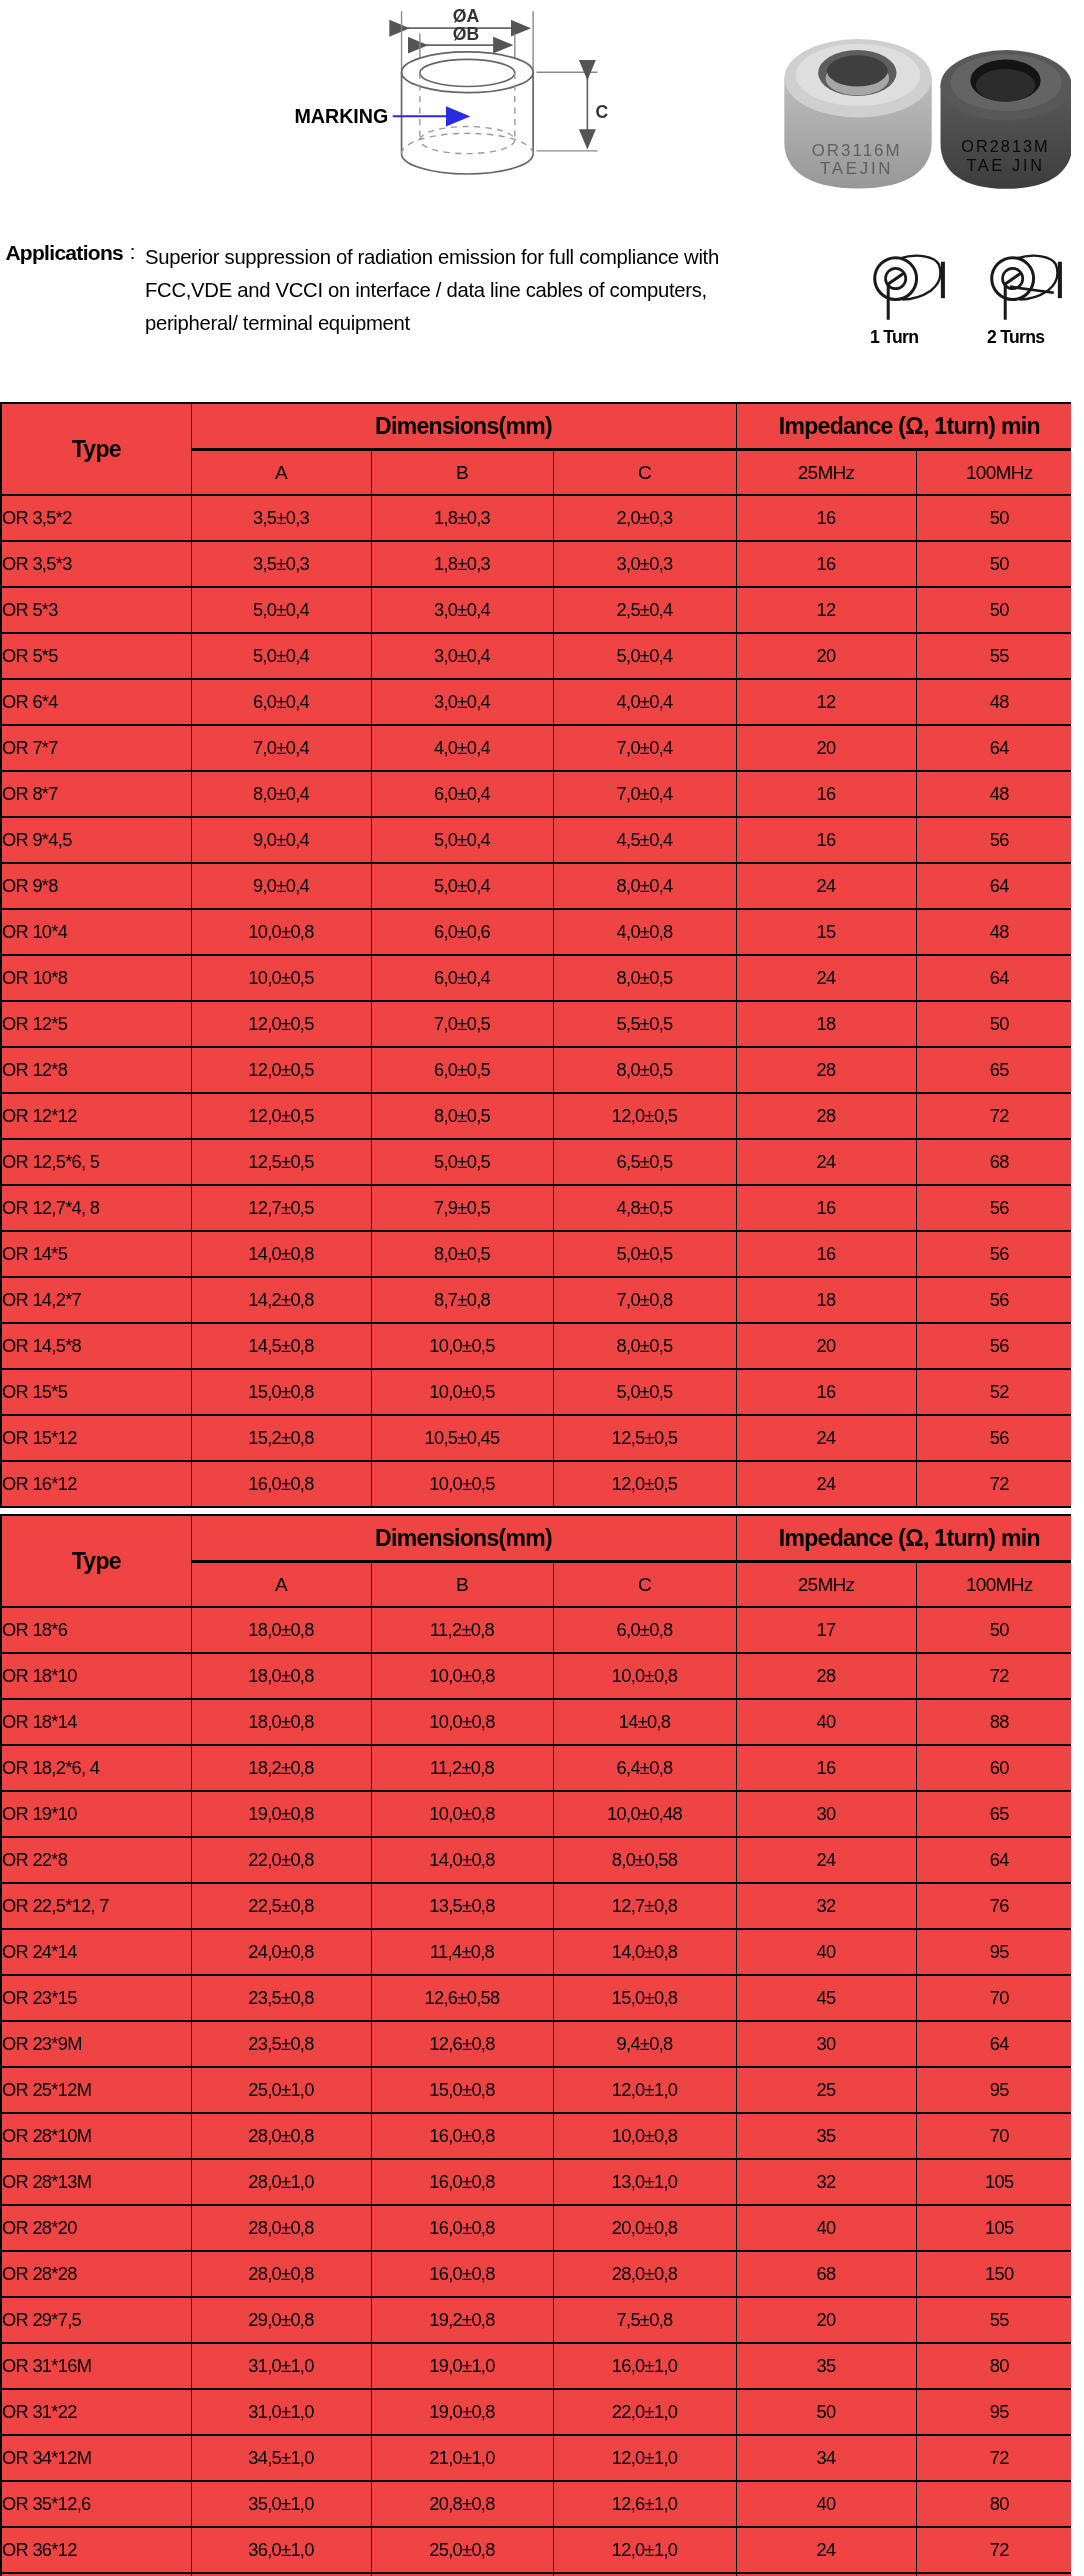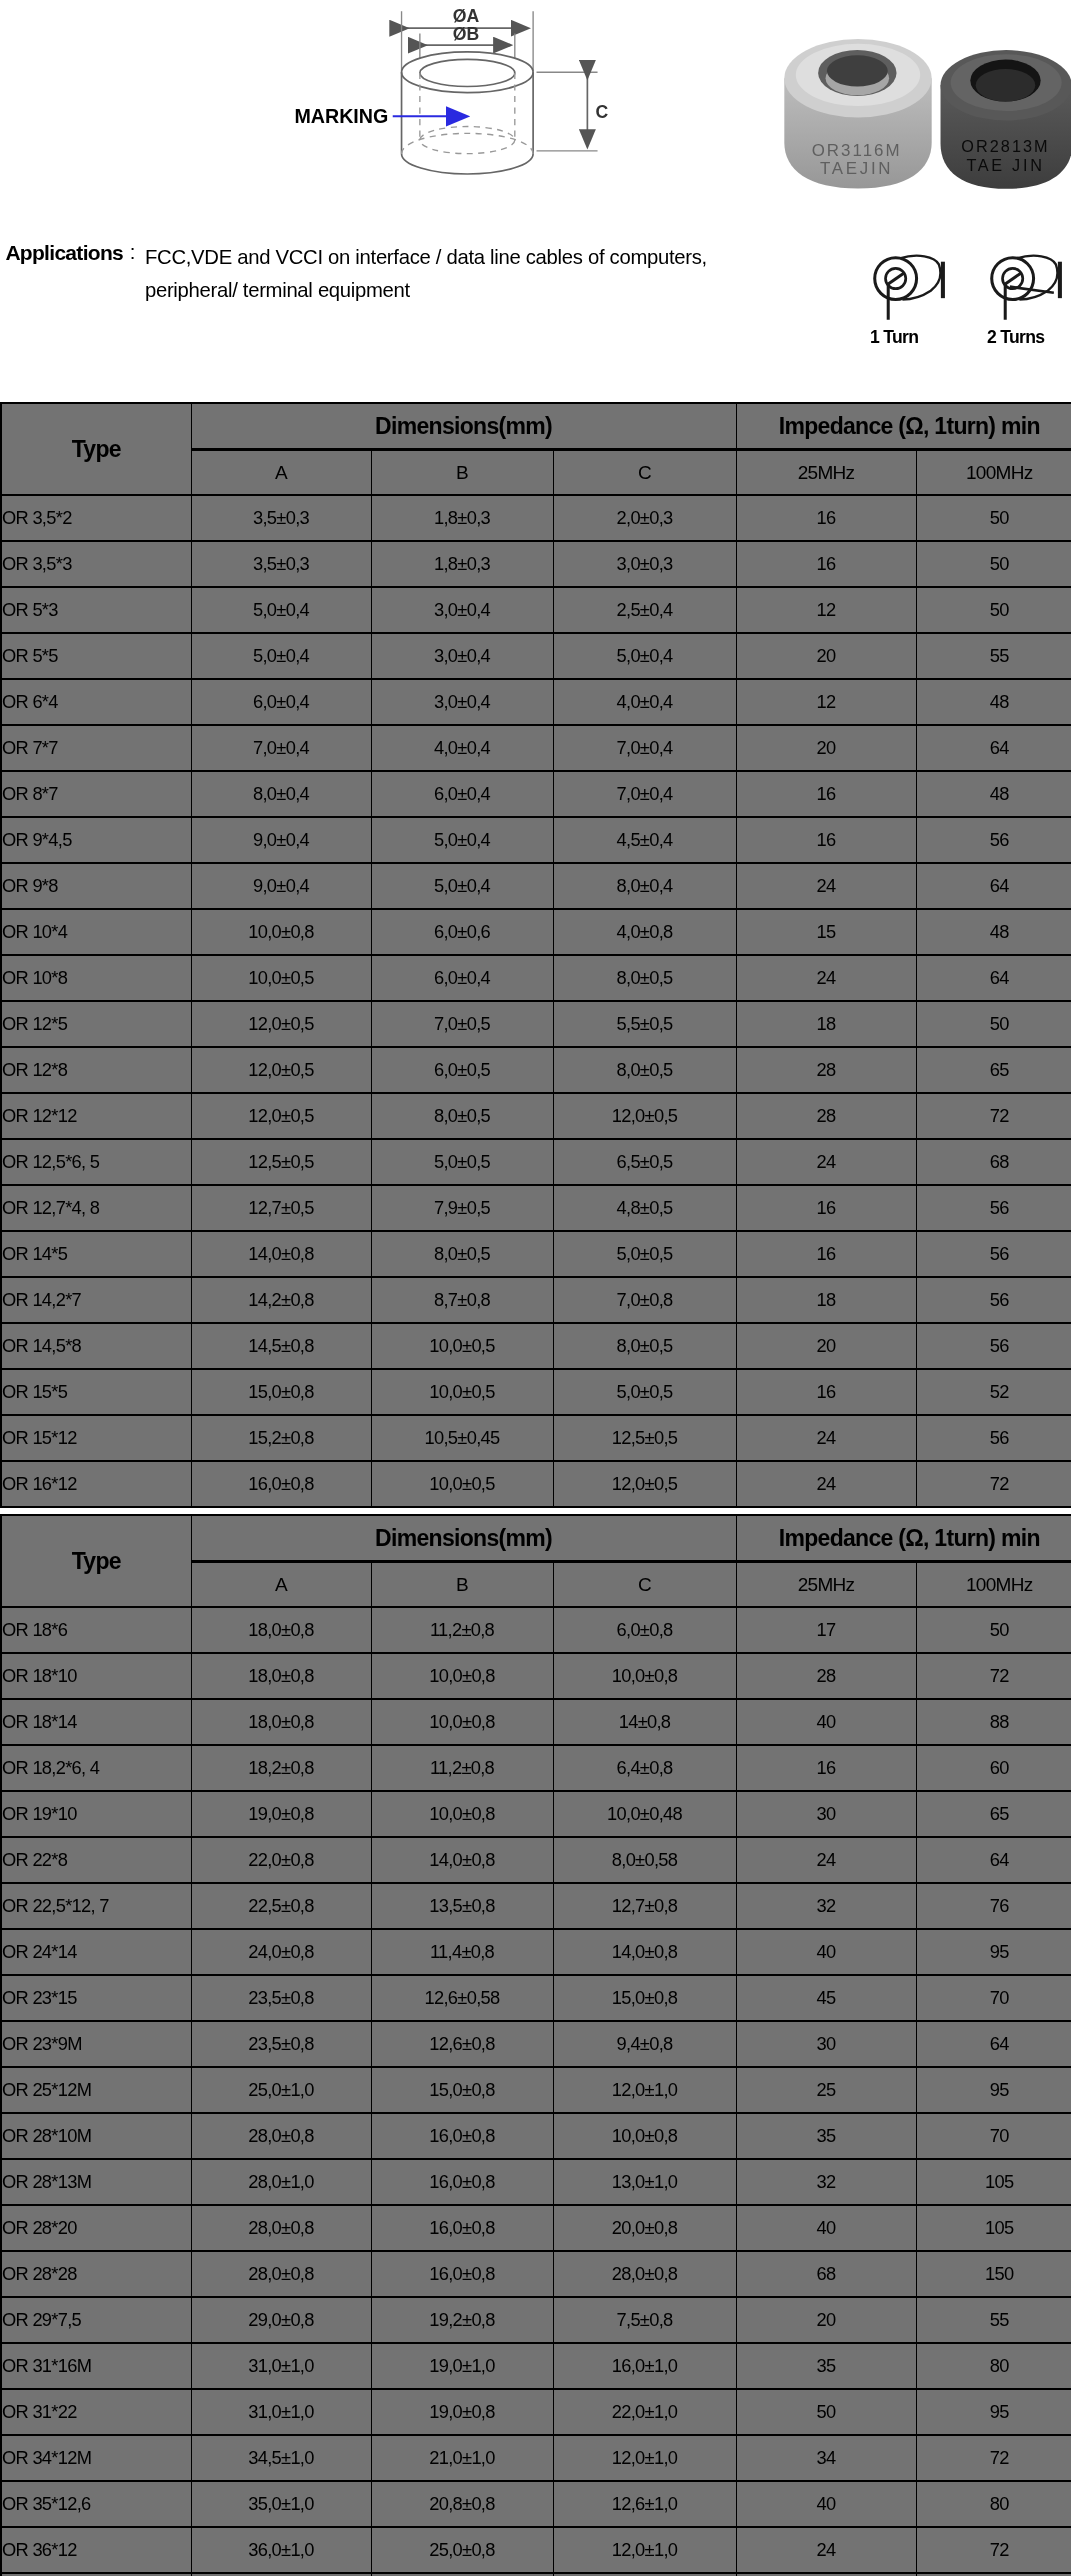--- a/index.html
+++ b/index.html
@@ -17,21 +17,21 @@
   .app-colon{font-size:20.3px;margin:0 9.5px 0 6.8px;}
   .app-lines{font-size:20.3px;letter-spacing:-0.3px;line-height:33px;}
 
   
   #turn-icons{position:absolute;left:870px;top:248px;display:flex;gap:15px;}
   .turn-item{width:102px;}
   .turn-label{font-size:17.6px;font-weight:600;letter-spacing:-0.7px;margin-top:1.4px;}
 
   
   table.spec{position:absolute;left:0px;width:1082px;border-collapse:collapse;table-layout:fixed;
-             background:#737373;border:2.7px solid #000;letter-spacing:-0.7px;font-stretch:condensed;}
+             background:#ef4444;border:2.7px solid #000;letter-spacing:-0.7px;font-stretch:condensed;}
   #table1{top:402px;}
   #table2{top:1514px;}
   table.spec th,table.spec td{border:1.4px solid #000;overflow:hidden;white-space:nowrap;}
   tr.h1 th{height:42px;font-size:23px;font-weight:bold;border-bottom:3.4px solid #000;}
   tr.h1 th.type-h{border-bottom:1.4px solid #000;}
   tr.h2 th{height:41px;font-size:19px;font-weight:normal;border-bottom:2.7px solid #000;}
   table.spec td{height:42px;font-size:18.3px;text-align:center;border-top:2px solid #000;border-bottom:2px solid #000;}
   table.spec td.type-cell{text-align:left;padding-left:0;}
 </style>
 </head>
@@ -108,20 +108,21 @@
     <ellipse cx="101" cy="57" rx="52" ry="31" fill="#141414"></ellipse>
     <ellipse cx="101" cy="64" rx="44" ry="24" fill="#2c2c2c"></ellipse>
     <text x="101" y="162" font-size="24" fill="#0a0a0a" text-anchor="middle" letter-spacing="3">OR2813M</text>
     <text x="101" y="190" font-size="24" fill="#0a0a0a" text-anchor="middle" letter-spacing="4">TAE JIN</text>
   </svg>
 
   <div id="applications">
     <span class="app-label">Applications</span>
     <span class="app-colon">:</span>
     <div class="app-lines">
+      <div>Superior suppression of radiation emission for full compliance with</div>
       <div>FCC,VDE and VCCI on interface / data line cables of computers,</div>
       <div>peripheral/ terminal equipment</div>
     </div>
   </div>
 
   <div id="turn-icons">
     <div class="turn-item">
       <svg width="81" height="76" viewBox="0 0 120 112">
         <path d="M44,15 C70,7 96,12 102,24 C107,38 104,52 90,63 C78,71 62,76 48,76" fill="none" stroke="#1a1a1a" stroke-width="3.5"></path>
         <circle cx="38" cy="45" r="31" fill="#fff" stroke="#1a1a1a" stroke-width="4.5"></circle>

